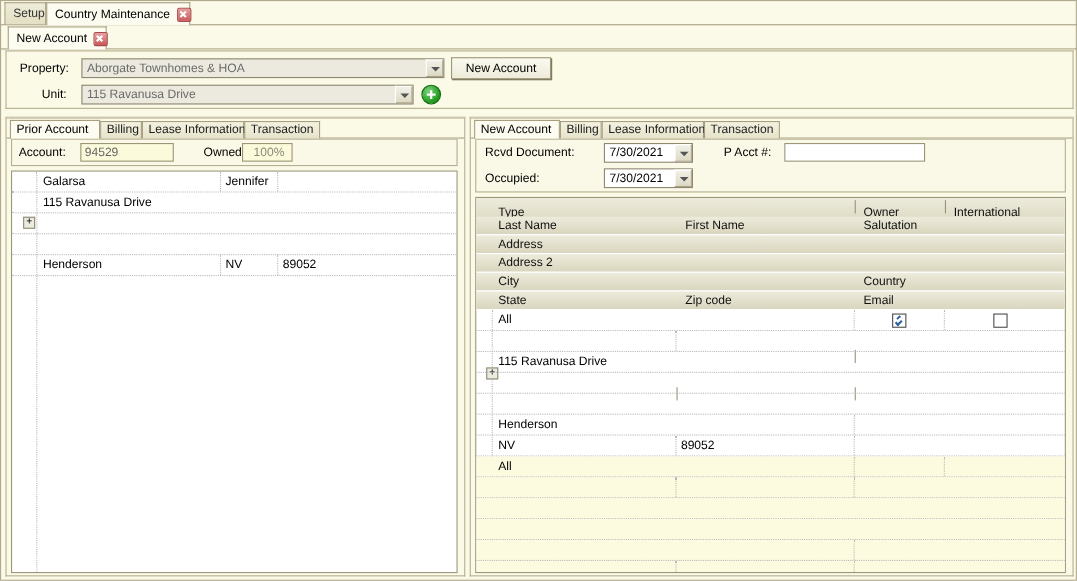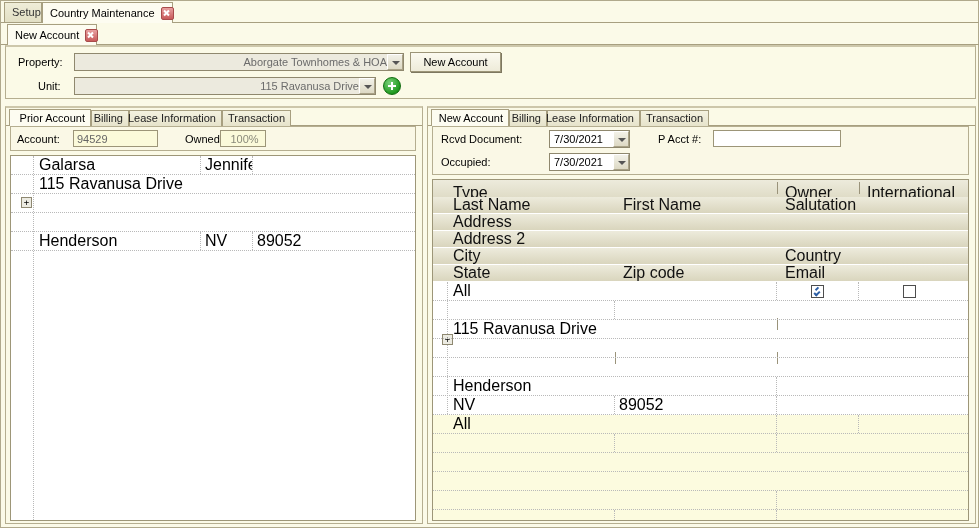--- a/index.html
+++ b/index.html
@@ -57,21 +57,20 @@
   .closeico:before{transform:rotate(45deg);}
   .closeico:after{transform:rotate(-45deg);}
 
   
   .hdrbox{
     position:absolute;left:4px;top:44px;width:971px;height:54px;
     box-sizing:border-box;
     background:#fbfae7;
     border:1px solid #b5ae90;
     border-top:2px solid #cdc7ab;
-    text-align:right;
   }
   .lbl{position:absolute;font-size:11px;color:#000;white-space:nowrap;}
 
   .combo{
     position:absolute;box-sizing:border-box;height:18px;
     background:#eceade;border:1px solid #8f886e;
     display:flex;align-items:center;
   }
   .combo .val{
     flex:1;padding-left:4px;font-size:11px;color:#6b6b6b;white-space:nowrap;overflow:hidden;
@@ -113,21 +112,21 @@
     background:#fbfae7;
     border:1px solid #b5ae90;
     border-top:2px solid #cdc7ab;
   }
   .ptabs{position:absolute;left:0;top:0;height:18px;}
   .ptab{
     position:absolute;top:2px;height:16px;box-sizing:border-box;
     display:flex;align-items:center;padding:0 5px;
     border:1px solid #a79f80;border-bottom:none;
     background:linear-gradient(to bottom,#f4f2e0,#e6e3cb);
-    font-size:11px;line-height:11px;white-space:nowrap;color:#222;justify-content:flex-end;
+    font-size:11px;line-height:11px;white-space:nowrap;color:#222;
   }
   .ptab.sel{background:#fdfcf1;height:17px;top:1px;z-index:3;color:#000;}
   .ptabline{position:absolute;height:1px;background:#a79f80;}
 
   .subbox{
     position:absolute;box-sizing:border-box;
     background:#faf8e6;border:1px solid #b5ae90;
   }
   .fld{
     position:absolute;box-sizing:border-box;height:17px;
@@ -140,21 +139,21 @@
   
   .grid{
     position:absolute;box-sizing:border-box;
     background:#fff;border:1px solid #9d9madd;
     border:1px solid #9d9678;
     overflow:hidden;
   }
   .grow{position:absolute;left:0;box-sizing:border-box;width:100%;}
   .gcell{
     position:absolute;box-sizing:border-box;height:100%;
-    font-size:16px;color:#000;display:flex;align-items:center;
+    font-size:11px;color:#000;display:flex;align-items:center;
     padding-left:4px;white-space:nowrap;overflow:hidden;
   }
   .dashb{border-bottom:1px dotted #b9b9b9;}
   .dashr{border-right:1px dotted #b9b9b9;}
   .hdrrow{
     background:linear-gradient(to bottom,#edebdc,#d9d5bd);
     border-bottom:1px solid #fff;
   }
   .hdrrow .gcell{color:#111;padding-left:6px;}
   .hdrsep{position:absolute;top:2px;width:1px;height:12px;background:#9a937a;}

